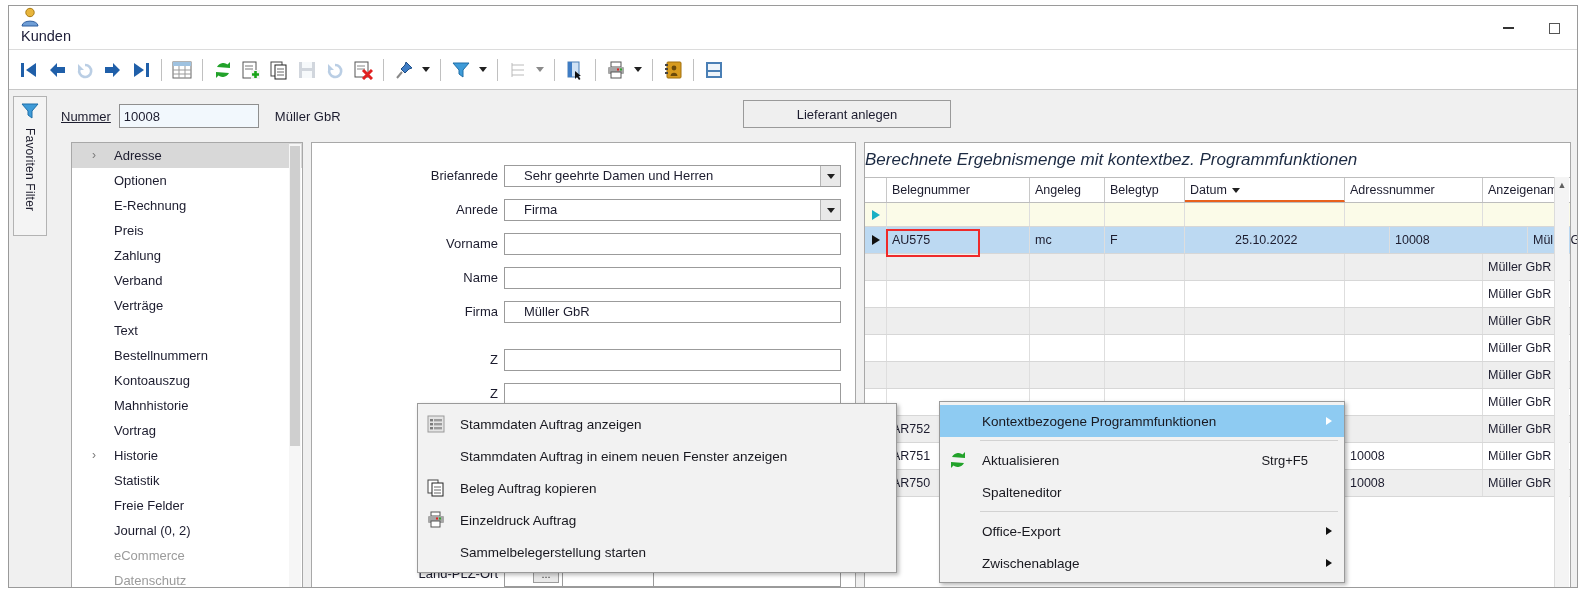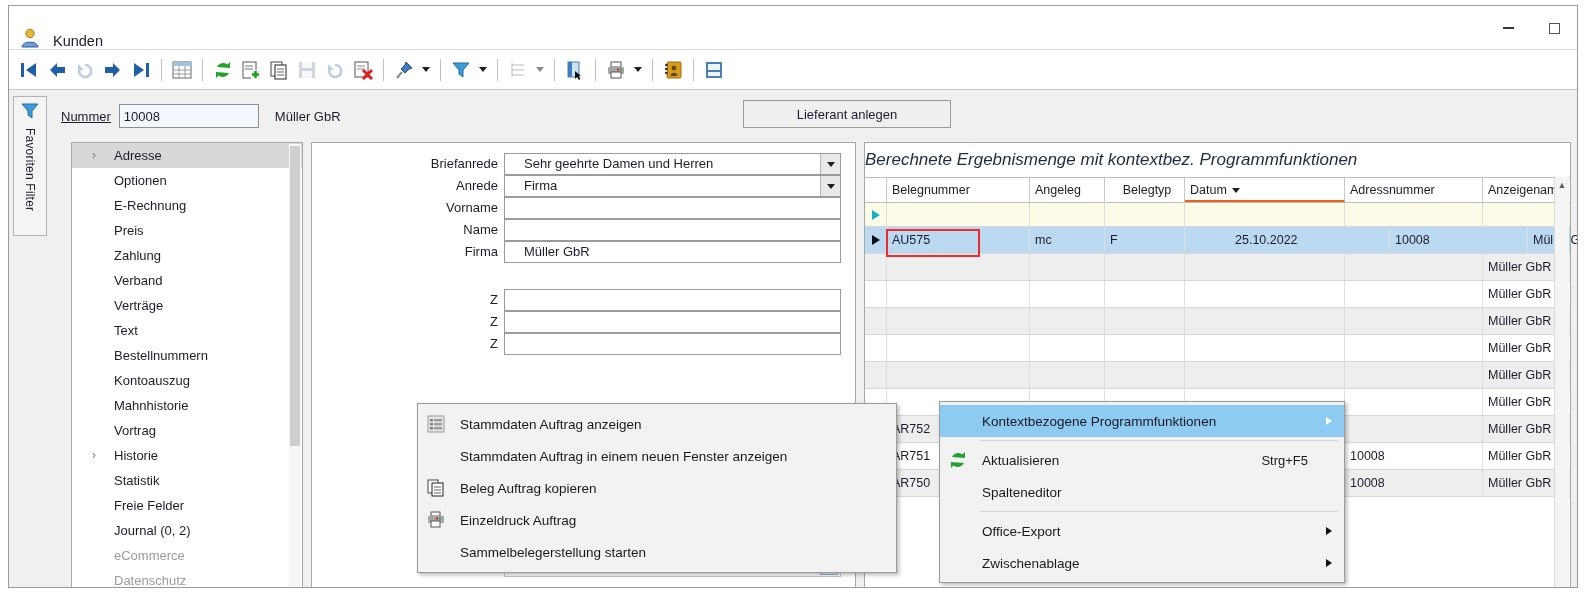--- a/index.html
+++ b/index.html
@@ -16,22 +16,23 @@
   #app {
     position:absolute; left:8px; top:5px; width:1570px; height:583px;
     background:#f0f0f0;
     border:1px solid #9a9a9a;
     overflow:hidden;
   }
 
   
   .titlebar {
     height:44px; background:#ffffff; position:relative;
-    display:flex; align-items:flex-end;
+    display:flex; align-items:flex-start;
     border-bottom:1px solid #dcdcdc;
+    flex-direction:column;
   }
   .title-icon { margin-left:10px; width:22px; height:22px; position:relative; }
   .title-text { margin-left:12px; font-size:14.5px; color:#20203a; }
   .win-buttons { position:absolute; right:0; top:0; height:44px; display:flex; }
   .win-btn { width:46px; height:44px; display:flex; align-items:center; justify-content:center; }
   .min-glyph { width:11px; height:2px; background:#333; display:block; }
   .max-glyph { width:11px; height:11px; border:1.6px solid #555; display:block; }
 
   
   .toolbar {
@@ -90,21 +91,21 @@
   .nav-scroll {
     position:absolute; right:1px; top:1px; width:12px; bottom:1px; background:#f6f6f6;
   }
   .nav-thumb { position:absolute; left:1px; top:2px; width:10px; height:300px; background:#cfcfcf; }
 
   
   .formpanel {
     position:absolute; left:302px; top:52px; width:545px; bottom:0;
     background:#ffffff; border:1px solid #a8a8a8; border-bottom:none;
   }
-  .frow { position:relative; height:22px; margin-top:0; }
+  .frow { position:relative; height:22px; margin-top:12px; }
   .flabel {
     position:absolute; left:0; width:186px; text-align:right; font-size:13px;
     line-height:22px; color:#1c1c2e;
   }
   .fctl {
     position:absolute; left:192px; right:14px; height:22px;
     border:1px solid #9b9b9b; background:#ffffff;
     font-size:13px; line-height:20px; padding-left:19px; color:#1c1c2e;
     white-space:nowrap; overflow:hidden;
   }
@@ -491,21 +492,21 @@
           </div>
         </div>
     </div>
 
     <div class="gridpanel">
       <div class="grid-title">Berechnete Ergebnismenge mit kontextbez. Programmfunktionen</div>
       <div class="grid-head" id="grid-head">
           <div class="rowmark" style="border-right: 1px solid rgb(200, 200, 200);"></div>
           <div class="gh" style="width: 143px; flex: 0 0 auto;"><span>Belegnummer</span></div>
           <div class="gh" style="width: 75px; flex: 0 0 auto;"><span>Angeleg</span></div>
-          <div class="gh" style="width: 80px; flex: 0 0 auto; text-align: center;"><span>Belegtyp</span></div>
+          <div class="gh" style="width: 80px; flex: 0 0 auto;"><span>Belegtyp</span></div>
           <div class="gh sorted" style="width: 160px; flex: 0 0 auto;"><span>Datum</span><span class="sortcaret"></span></div>
           <div class="gh" style="width: 138px; flex: 0 0 auto;"><span>Adressnummer</span></div>
           <div class="gh" style="width: 160px; flex: 0 0 auto;"><span>Anzeigename</span></div>
         </div>
       <div id="grid-body">
           <div class="grow filter">
             <div class="rowmark">
               <span style="width:0;height:0;border-top:5px solid transparent;border-bottom:5px solid transparent;border-left:8px solid #19b0c4;display:block"></span>
             </div>
             <div class="gc" style="width: 143px; flex: 0 0 auto;"></div>

